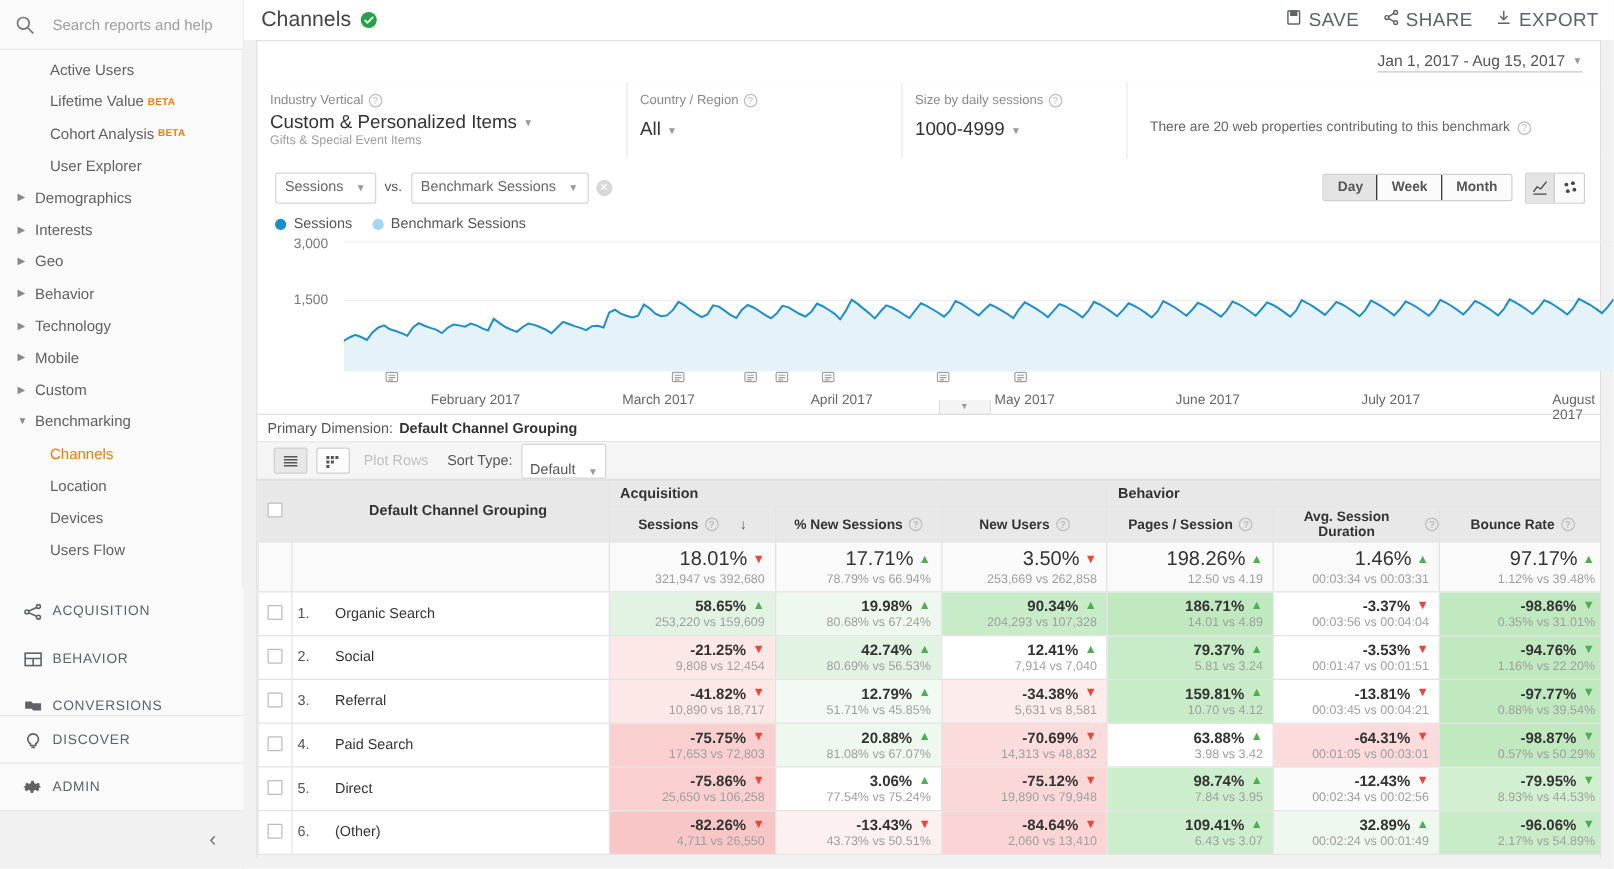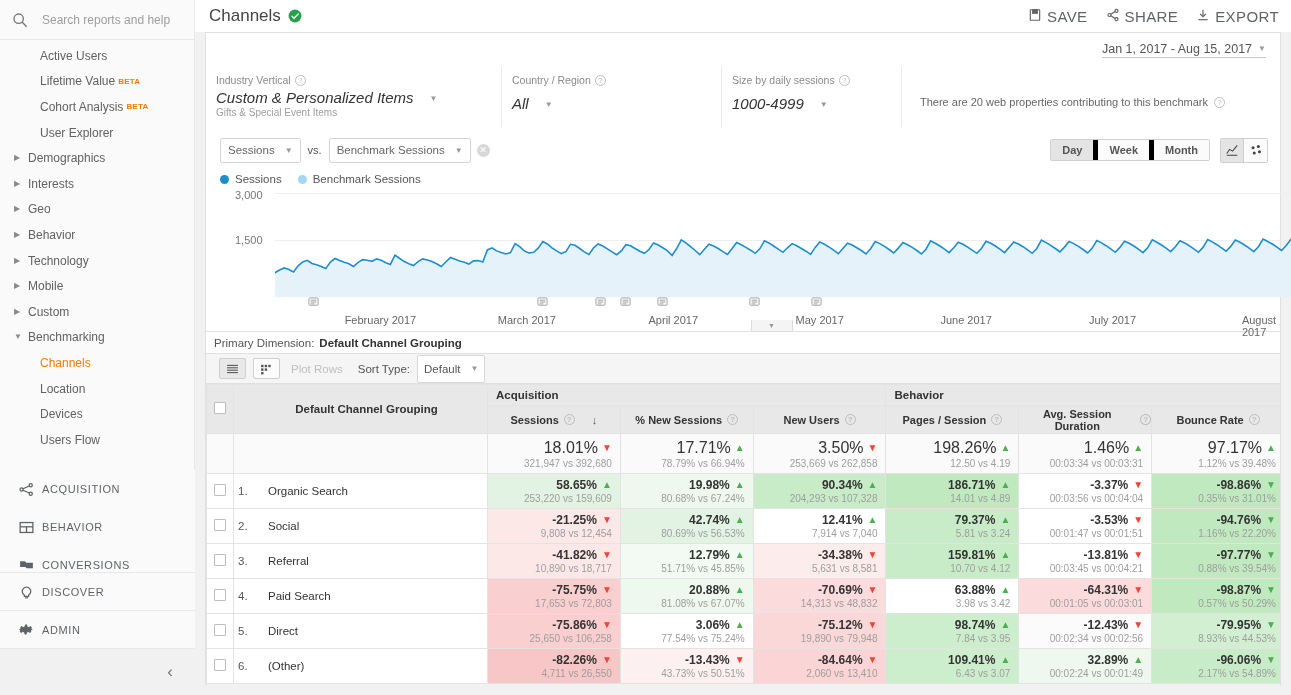--- a/index.html
+++ b/index.html
@@ -105,21 +105,21 @@
     border-bottom: 1px solid #c8c8c8;
     padding-bottom: 1px; cursor: pointer;
     display: flex; align-items: center; gap: 6px;
   }
   .daterange .caret { font-size: 8px; color: #999; }
 
   .filterbar { display: flex; align-items: stretch; height: 61px; background: #fff; border-left:1px solid #e0e0e0; border-right:1px solid #e0e0e0; }
   .fcell { padding: 8px 0 0 10px; position: relative; }
   .fcell + .fcell { border-left: 1px solid #eaeaea; }
   .flabel { font-size: 10.5px; color: #8a8a8a; display: flex; align-items: center; gap: 4px; }
-  .fvalue { font-size: 15px; color: #333; margin-top: 3px; display: flex; align-items: flex-end; gap: 16px; cursor: pointer; font-style: italic;}
+  .fvalue { font-size: 15px; color: #333; margin-top: 3px; display: flex; align-items: flex-end; gap: 5px; cursor: pointer;}
   .fvalue .caret { font-size: 8px; color: #999; padding-bottom: 3px;}
   .fsub { font-size: 10px; color: #9e9e9e; margin-top: 1px; }
   .help {
     width: 11px; height: 11px; border-radius: 50%;
     border: 1px solid #bdbdbd; color: #bdbdbd;
     font-size: 8px; line-height: 9px; text-align: center;
     display: inline-block; cursor: pointer;
   }
   .fnote { font-size: 11px; color: #666; display:flex; align-items:center; gap: 6px; align-self: center; padding-left: 8px;}
 
@@ -134,21 +134,21 @@
   .vs { font-size: 11px; color: #555; font-weight: normal; margin: 0 7px; }
   .xclose {
     width: 13px; height: 13px; border-radius: 50%; background: #d8d8d8;
     color: #fff; font-size: 9px; line-height: 13px; text-align: center;
     margin-left: 6px; cursor: pointer;
   }
   .gran { margin-left: auto; display: flex; align-items: center; gap: 10px; }
   .segbtns { display: flex; border: 1px solid #cfcfcf; border-radius: 2px; overflow: hidden; }
   .segbtn {
     padding: 4px 11px; font-size: 11px; color: #555; background: #fbfbfb;
-    border-right: 5px solid #000000; cursor: pointer; font-weight: bold;
+    border-right: 1px solid #000000; cursor: pointer; font-weight: bold;
   }
   .segbtn:last-child { border-right: none; }
   .segbtn.on { background: #e4e4e4; }
   .iconbtns { display: flex; border: 1px solid #cfcfcf; border-radius: 2px; overflow: hidden; }
   .iconbtn { width: 23px; height: 23px; display:flex; align-items:center; justify-content:center; background:#fbfbfb; border-right:1px solid #cfcfcf; cursor:pointer;}
   .iconbtn:last-child { border-right: none; }
   .iconbtn svg { width: 14px; height: 14px; }
 
   .legend { display: flex; align-items: center; gap: 16px; margin-top: 8px; height: 16px; }
   .legitem { display: flex; align-items: center; gap: 6px; font-size: 11.5px; color: #555; cursor: pointer;}
@@ -182,21 +182,21 @@
     background: #f5f5f5; border:1px solid #e0e0e0; border-top:none;
     height: 30px; display: flex; align-items: center; gap: 7px; padding-left: 13px;
   }
   .vbtn { width: 27px; height: 21px; border: 1px solid #cfcfcf; border-radius: 2px; background: #fcfcfc; display:flex;align-items:center;justify-content:center; cursor:pointer;}
   .vbtn.on { background: #e8e8e8; }
   .vbtn svg { width: 15px; height: 12px; }
   .plotrows { font-size: 11.5px; color: #c0c0c0; padding: 0 4px; }
   .sorttype { font-size: 11.5px; color: #555; margin-left: 4px; }
   .sortsel {
     border: 1px solid #d6d6d6; border-radius: 2px; background: #fff;
-    height: 28px; display:flex; align-items:center; gap: 10px;
+    height: 28px; display:flex; align-items:flex-end; gap: 10px;
     padding: 0 6px; font-size: 11.5px; color: #555; cursor: pointer;
   }
   .sortsel .caret { font-size: 8px; color: #999; }
 
   
   table.bm { border-collapse: collapse; width: 1079px; background: #fff; table-layout: fixed; }
   table.bm td, table.bm th { border: 1px solid #e3e3e3; padding: 0; }
   .hgroup { background: #e8e8e8; height: 21px; font-size: 11.5px; font-weight: bold; color: #333; text-align: left; padding-left: 8px !important; vertical-align: middle;}
   .hcheck { width: 27px; background:#e8e8e8; text-align:center; vertical-align: middle;}
   .hdim { width: 254px; background:#e8e8e8; font-size: 11.5px; font-weight: bold; color:#333; padding-left: 12px !important; vertical-align: middle;}

